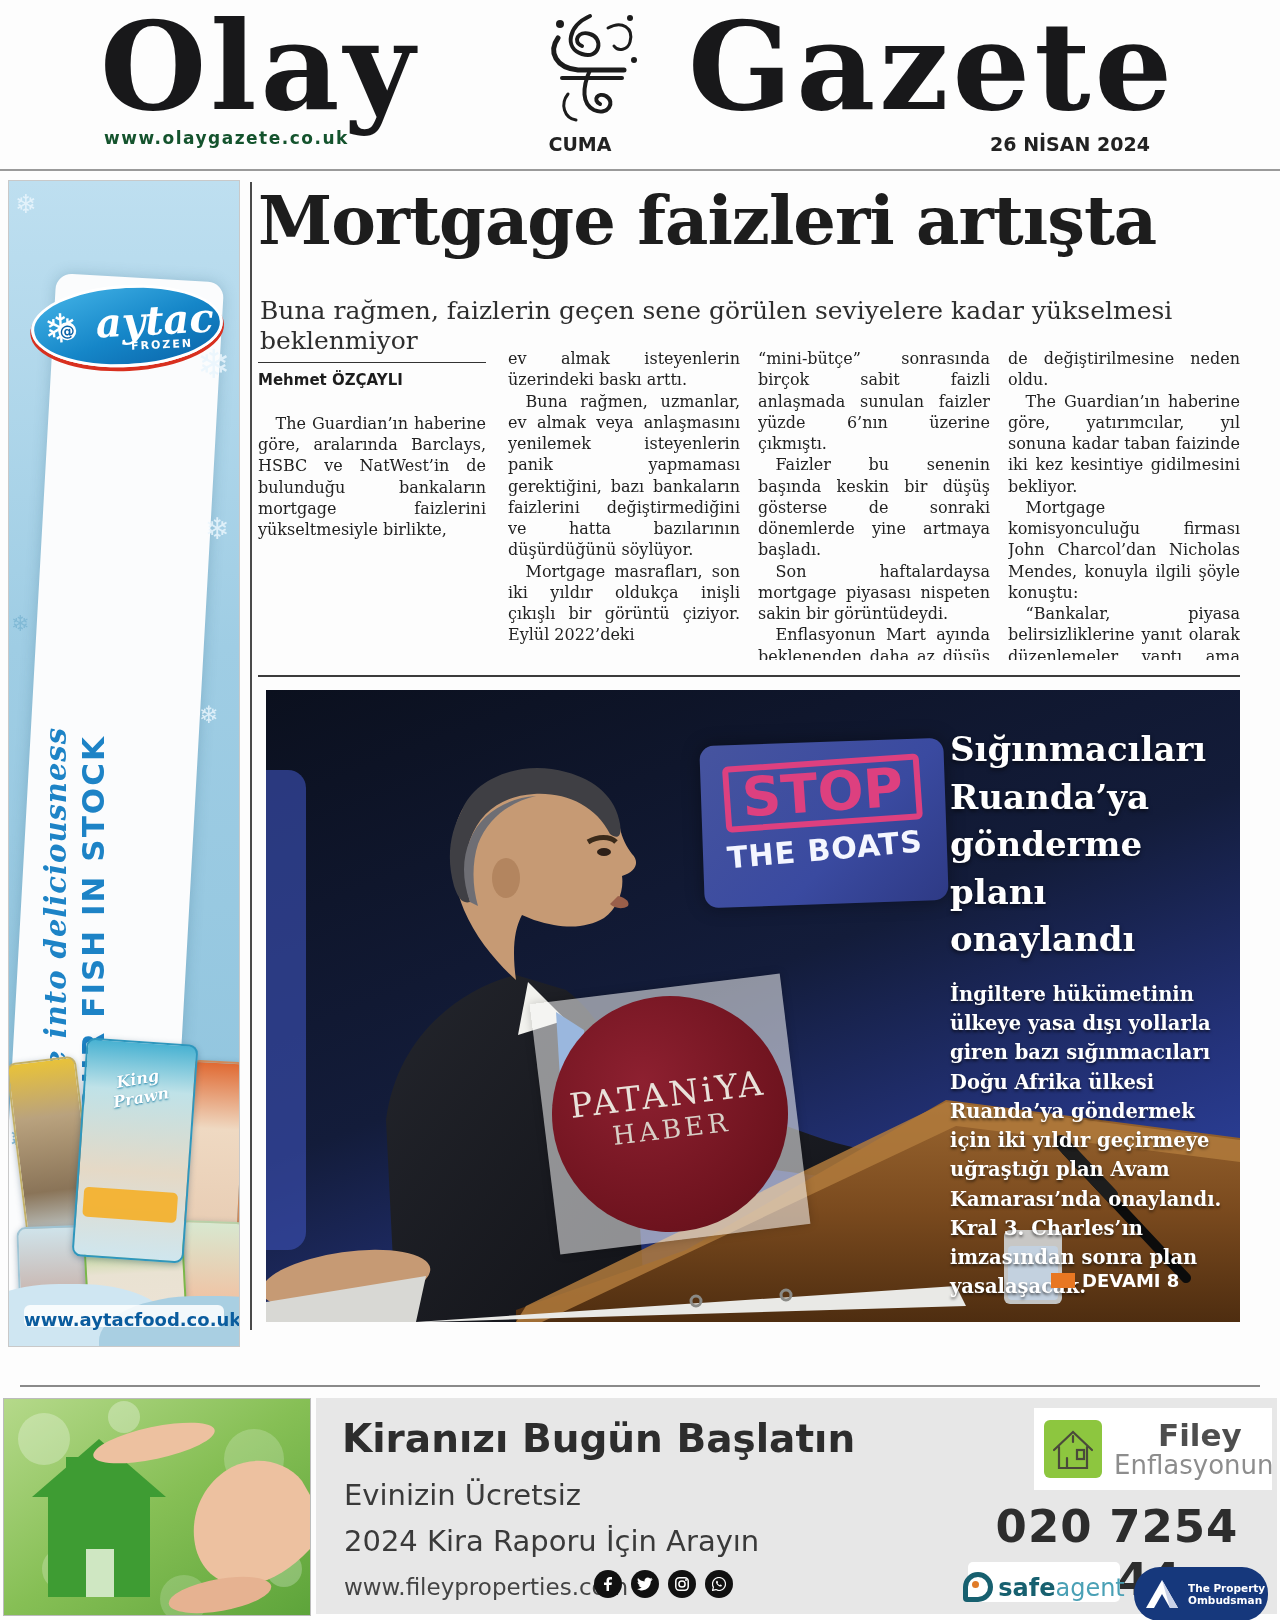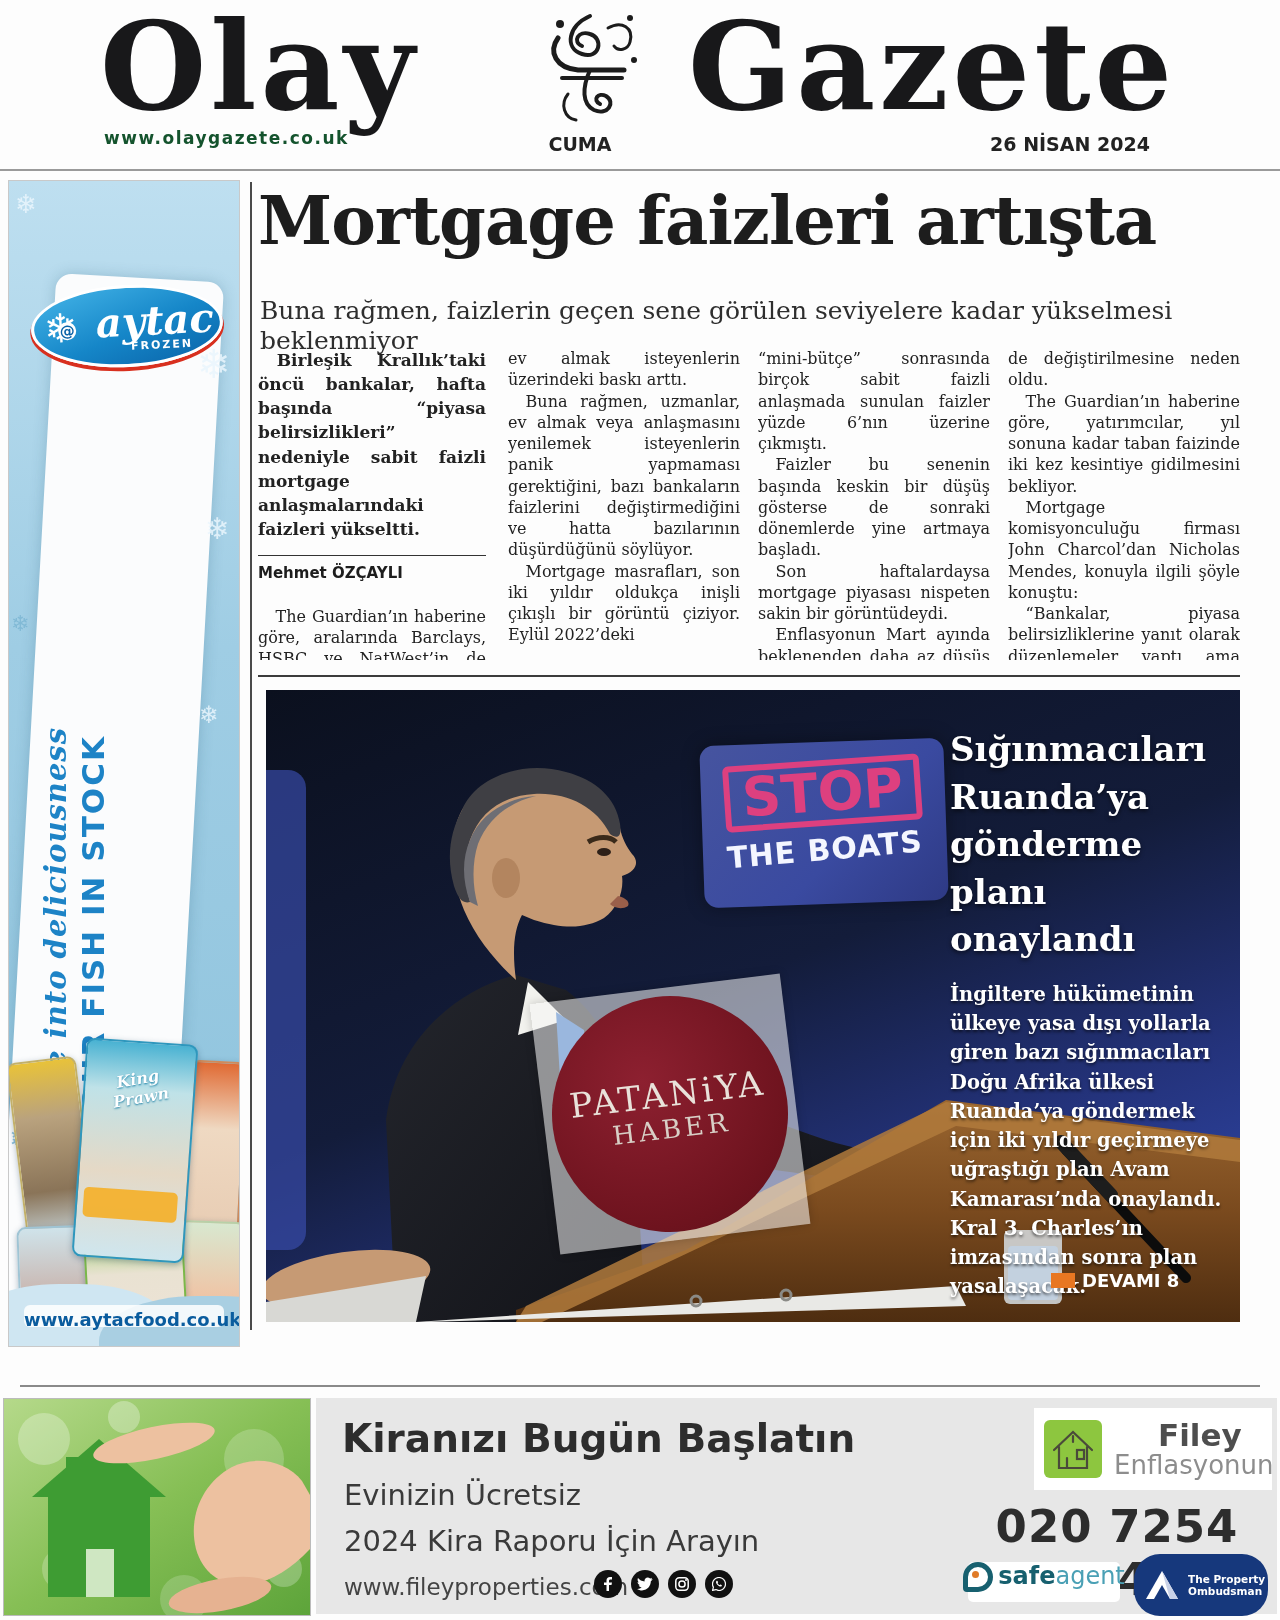--- a/index.html
+++ b/index.html
@@ -129,28 +129,28 @@
   #filey-box{position:absolute;left:718px;top:10px;width:228px;height:82px;background:#fff;
        display:flex;align-items:center;padding-left:10px;}
   #filey-sq{width:58px;height:58px;background:#8dc63f;border-radius:6px;position:relative;flex:none;}
   #filey-names{margin-left:12px;line-height:1.02;font-family:"DejaVu Sans",sans-serif;}
   #filey-name{font-weight:bold;font-size:31px;color:#4e4e4e;margin-left:44px;}
   #filey-sub{font-size:26px;color:#8d8d8d;}
   #ba-phone{position:absolute;left:654px;top:102px;width:294px;text-align:center;
        font-family:"DejaVu Sans",sans-serif;font-weight:bold;font-size:45px;color:#2d2d2d;
        letter-spacing:1px;}
   #safeagent{position:absolute;left:652px;top:164px;width:152px;height:40px;background:#fff;
-       border-radius:5px;display:flex;align-items:flex-start;justify-content:center;gap:5px;}
+       border-radius:5px;display:flex;align-items:flex-end;justify-content:center;gap:5px;}
   #safeagent .ring{width:20px;height:20px;border-radius:50% 50% 50% 4px;border:5px solid #17606f;
        position:relative;flex:none;}
   #safeagent .ring i{position:absolute;left:4px;top:4px;width:7px;height:7px;border-radius:50%;
        background:#e07b28;}
   #safeagent .t1{font-family:"DejaVu Sans",sans-serif;font-weight:bold;font-size:24px;color:#17606f;}
   #safeagent .t2{font-family:"DejaVu Sans",sans-serif;font-size:24px;color:#4aa0b5;margin-left:-5px;}
-  #ombudsman{position:absolute;left:818px;top:156px;width:128px;height:62px;background:#16387c;
+  #ombudsman{position:absolute;left:818px;top:169px;width:128px;height:54px;background:#16387c;
        display:flex;align-items:center;padding-left:6px;border-radius:26px;}
   #ombudsman .txt{font-family:"DejaVu Sans",sans-serif;font-weight:bold;font-size:10.5px;
        line-height:1.15;color:#fff;margin-left:4px;}
 </style>
 </head>
 <body>
 
 <div id="page">
 
   <div class="abs mast-title" id="mast-left">Olay</div>
@@ -217,21 +217,20 @@
       <div class="blob" style="left:90px;top:40px;width:220px;height:100px;background:#a9cfe2;"></div>
     </div>
     <div id="aytac-web">www.aytacfood.co.uk</div>
   </div>
 
   <div class="abs" id="article-rule-left"></div>
   <div class="abs" id="headline">Mortgage faizleri artışta</div>
   <div class="abs" id="subheadline">Buna rağmen, faizlerin geçen sene görülen seviyelere kadar yükselmesi beklenmiyor</div>
 
   <div class="col" id="col1">
-    <p class="lede">Birleşik Krallık’taki öncü bankalar, hafta başında “piyasa belirsizlikleri” nedeniyle sabit faizli mortgage anlaşmalarındaki faizleri yükseltti.</p>
     <hr class="byline-rule">
     <p class="byline">Mehmet ÖZÇAYLI</p>
     <p class="body-para">The Guardian’ın haberine göre, aralarında Barclays, HSBC ve NatWest’in de bulunduğu bankaların mortgage faizlerini yükseltmesiyle birlikte,</p>
   </div>
   <div class="col" id="col2">
     <p class="body-para cont">ev almak isteyenlerin üzerindeki baskı arttı.</p>
     <p class="body-para">Buna rağmen, uzmanlar, ev almak veya anlaşmasını yenilemek isteyenlerin panik yapmaması gerektiğini, bazı bankaların faizlerini değiştirmediğini ve hatta bazılarının düşürdüğünü söylüyor.</p>
     <p class="body-para">Mortgage masrafları, son iki yıldır oldukça inişli çıkışlı bir görüntü çiziyor. Eylül 2022’deki</p>
   </div>
   <div class="col" id="col3">

